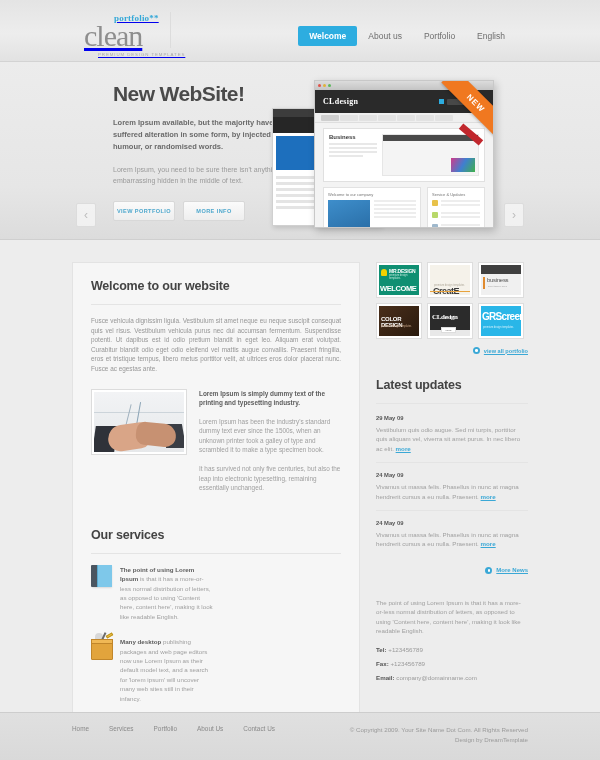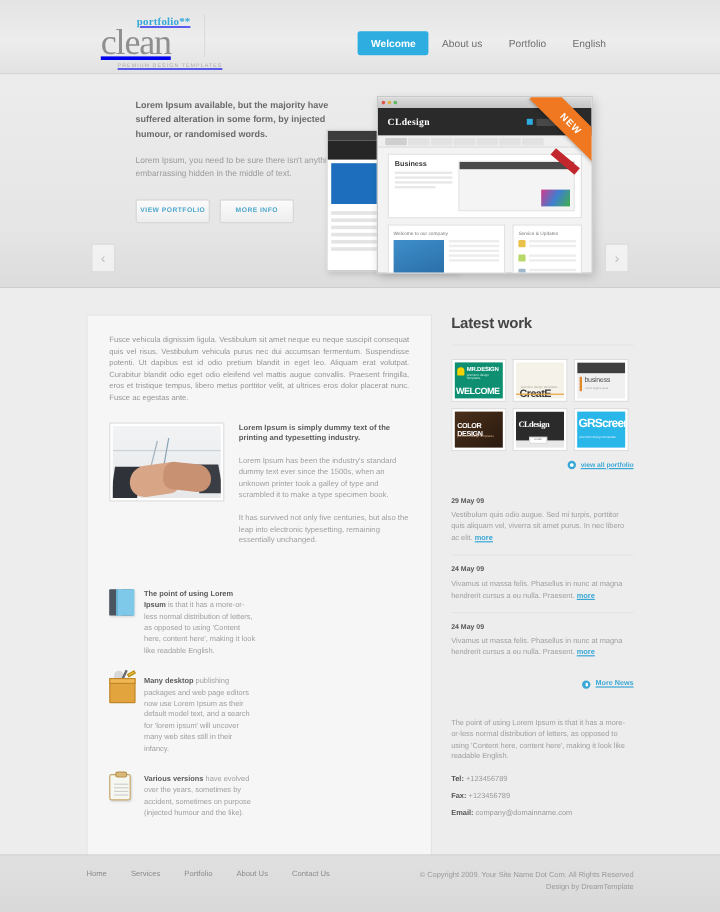--- a/index.html
+++ b/index.html
@@ -283,20 +283,21 @@
     <div class="nav">
       <a class="active" href="#">Welcome</a>
       <a href="#">About us</a>
       <a href="#">Portfolio</a>
       <a href="#">English</a>
     </div>
   </div>
 
   <div class="hero">
     <div class="hero-text">
+      <div class="hero-h1">New WebSite!</div>
       <div class="hero-lead">Lorem Ipsum available, but the majority have suffered alteration in some form, by injected humour, or randomised words.</div>
       <div class="hero-sub">Lorem Ipsum, you need to be sure there isn't anything embarrassing hidden in the middle of text.</div>
       <div class="hero-btns">
         <a class="btn" href="#">VIEW PORTFOLIO</a>
         <a class="btn" href="#">MORE INFO</a>
       </div>
     </div>
 
     <div class="mock-wrap">
       <div class="mock-back">
@@ -395,20 +396,21 @@
     </div>
 
     <div class="arrow left">‹</div>
     <div class="arrow right">›</div>
   </div>
 
   <div class="content">
     <div class="container">
 
       <div class="col-left">
+        <h2 class="sec">Welcome to our website</h2>
         <p class="body">Fusce vehicula dignissim ligula. Vestibulum sit amet neque eu neque suscipit consequat quis vel risus. Vestibulum vehicula purus nec dui accumsan fermentum. Suspendisse potenti. Ut dapibus est id odio pretium blandit in eget leo. Aliquam erat volutpat. Curabitur blandit odio eget odio eleifend vel mattis augue convallis. Praesent fringilla, eros et tristique tempus, libero metus porttitor velit, at ultrices eros dolor placerat nunc. Fusce ac egestas ante.</p>
 
         <div class="intro-row">
           <div class="handshake">
             <div class="hs-img">
               <div class="hs-desk"></div>
               <div class="hs-pen1"></div>
               <div class="hs-pen2"></div>
               <div class="hs-cuff-l"></div>
               <div class="hs-cuff-r"></div>
@@ -417,20 +419,21 @@
             </div>
           </div>
           <div class="intro-txt">
             <div class="lead">Lorem Ipsum is simply dummy text of the printing and typesetting industry.</div>
             <p>Lorem Ipsum has been the industry's standard dummy text ever since the 1500s, when an unknown printer took a galley of type and scrambled it to make a type specimen book.</p>
             <p>It has survived not only five centuries, but also the leap into electronic typesetting, remaining essentially unchanged.</p>
           </div>
         </div>
 
         <div class="services">
+          <h2 class="sec">Our services</h2>
           <div class="svc-grid">
 
             <div class="svc">
               <div class="svc-icon">
                   <div class="ic-book"></div>
                 </div>
               <div class="svc-txt">
                 <b>The point of using Lorem Ipsum</b><span> is that it has a more-or-less normal distribution of letters, as opposed to using 'Content here, content here', making it look like readable English.</span>
               </div>
             </div>
@@ -464,21 +467,20 @@
               </div>
             </div>
 
           </div>
         </div>
       </div>
 
       <div class="col-right">
 
         <div class="rc-block">
-          <h2 class="sec">Latest work</h2>
           <div class="thumbs">
             <a class="thumb" href="#">
               <div class="th-in th1">
                 <div class="bulb"></div>
                 <div class="t1">MR.DESIGN</div>
                 <div class="t2">premium design templates</div>
                 <div class="t3">WELCOME</div>
               </div>
             </a>
             <a class="thumb" href="#">
@@ -516,20 +518,21 @@
               </div>
             </a>
           </div>
           <a class="viewall" href="#">
             <span class="dot-ic"></span>
             <span>view all portfolio</span>
           </a>
         </div>
 
         <div class="rc-block">
+          <h2 class="sec">Latest updates</h2>
 
           <div class="update">
             <div class="up-date">29 May 09</div>
             <div class="up-txt">
               <span>Vestibulum quis odio augue. Sed mi turpis, porttitor quis aliquam vel, viverra sit amet purus. In nec libero ac elit. </span><a class="up-more" href="#">more</a>
             </div>
           </div>
           <div class="update">
             <div class="up-date">24 May 09</div>
             <div class="up-txt">

